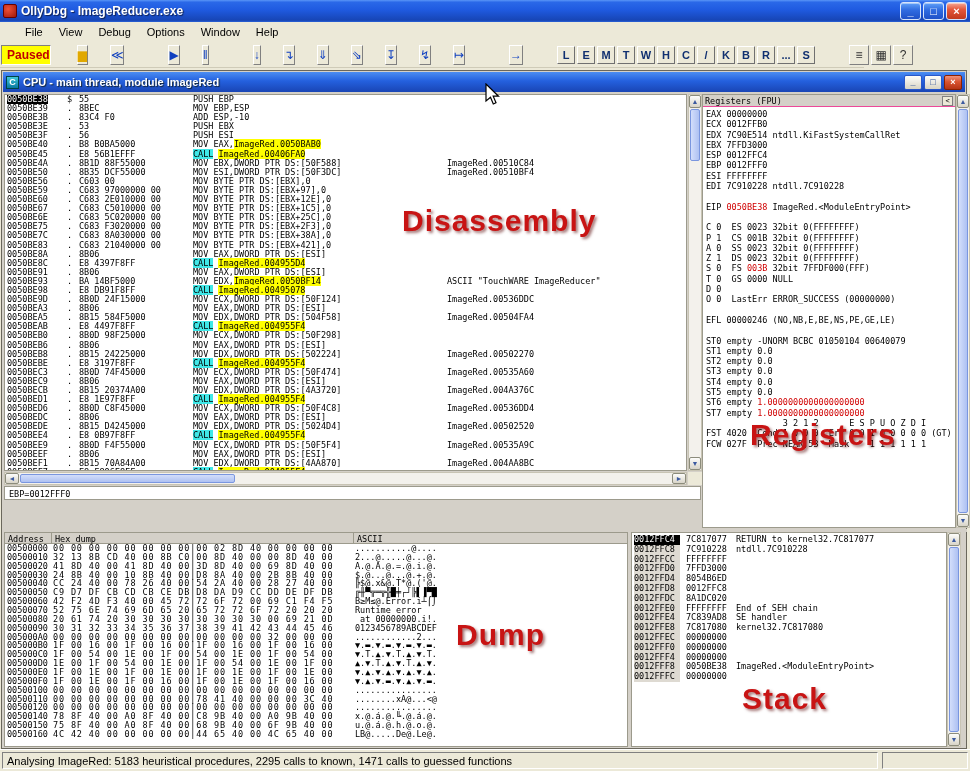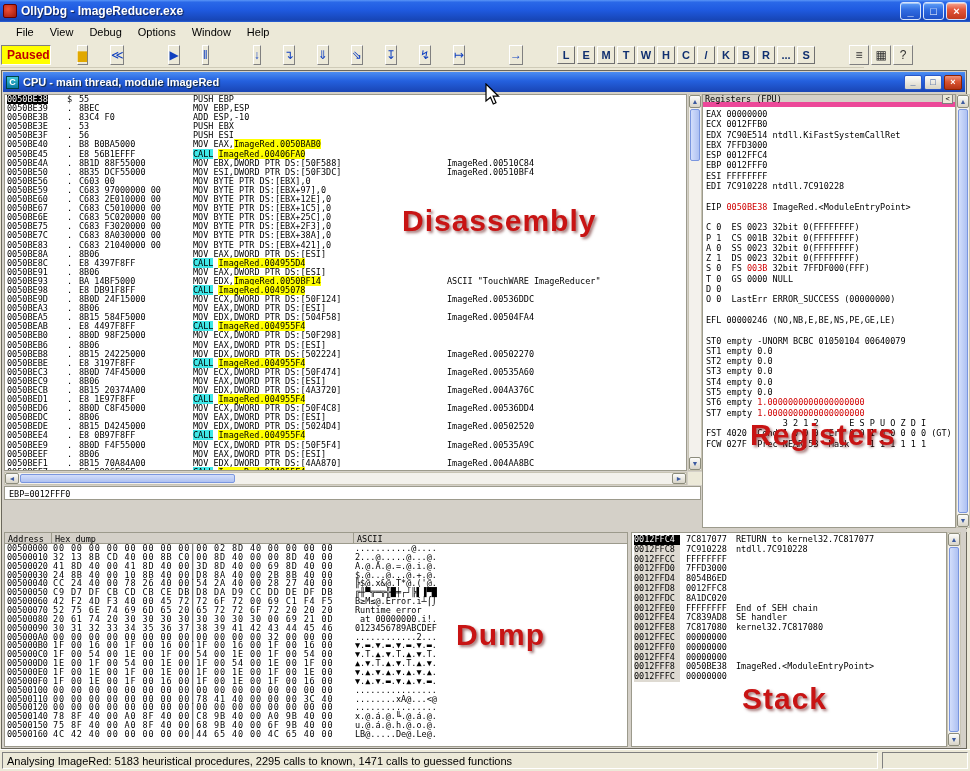--- a/index.html
+++ b/index.html
@@ -10,21 +10,21 @@
   
   .titlebar{position:absolute;left:0;top:0;width:970px;height:22px;display:flex;align-items:center;padding:0 3px;
     background:linear-gradient(180deg,#5A96F7 0%,#2A68E8 10%,#1F5AE0 45%,#1745B5 92%,#2B62D8 100%);}
   .app-icon{width:14px;height:14px;border-radius:2px;background:radial-gradient(circle at 35% 35%,#F05038,#A01808);border:1px solid #600;margin-right:4px;}
   .title-text{flex:1;color:#fff;font-weight:bold;font-size:12px;text-shadow:1px 1px 1px #102050;white-space:nowrap;}
   .caption-btn{width:21px;height:18px;margin-left:2px;border-radius:3px;border:1px solid #D6E4FB;color:#fff;font-size:11px;font-weight:bold;
     display:flex;align-items:center;justify-content:center;background:linear-gradient(180deg,#61A1F8,#2F6BE0 45%,#1E51C8);box-shadow:inset 0 1px 0 rgba(255,255,255,.45);}
   .caption-btn.close{background:linear-gradient(180deg,#F5A894 0%,#E4573B 40%,#C13A1E 100%);}
 
   
-  .menubar{position:absolute;left:0;top:22px;width:970px;height:20px;background:#ECE9D8;display:flex;align-items:center;font-size:11px;padding-left:8px;}
+  .menubar{position:absolute;left:0;top:22px;width:970px;height:20px;background:#ECE9D8;display:flex;align-items:center;font-size:11px;padding-left:17px;}
   .menu-item{padding:3px 8px;color:#000;}
   .toolbar{position:absolute;left:0;top:42px;width:864px;height:26px;background:#ECE9D8;display:flex;align-items:center;padding-left:1px;border-bottom:1px solid #CFCBB8;gap:20px;}
   .paused-box{width:72px;height:20px;background:#FFFF00;color:#C00000;font-weight:bold;font-size:12px;border:1px solid;border-color:#808080 #FFF #FFF #808080;
     display:flex;align-items:center;padding-left:5px;margin-right:5px;}
   .tool-btn{width:20px;height:20px;margin:0 1px;border:1px solid;border-color:#FFF #808080 #808080 #FFF;background:#ECE9D8;color:#1040C0;
     font-size:12px;display:flex;align-items:center;justify-content:center;}
   .folder-glyph{color:#E0A800;}
   .tool-gap{width:7px;border:none;background:transparent;}
   .btn-group{display:flex;margin-left:12px;}
   .letter-btn{min-width:18px;height:18px;margin:0 1px;padding:0 2px;border:1px solid;border-color:#FFF #707070 #707070 #FFF;background:#ECE9D8;
@@ -67,21 +67,21 @@
   .sb-right{left:auto;right:0;}
   .sb-thumb-h{position:absolute;top:1px;bottom:1px;left:15px;width:215px;background:linear-gradient(180deg,#D3DEFB,#AEC1F2);border:1px solid #7A96DF;border-radius:2px;}
   .hcorner{position:absolute;left:685px;top:380px;width:14px;height:13px;background:#ECE9D8;}
 
   
   .info-pane{position:absolute;left:1px;top:394px;width:697px;height:14px;background:#fff;border:1px solid #9C9A8C;
     font-size:8.5px;padding:2px 0 0 4px;color:#000;}
 
   
   .registers{position:absolute;left:699px;top:2px;width:254px;height:434px;background:#fff;border:1px solid #9C9A8C;overflow:hidden;}
-  .reg-header{height:12px;background:#D4D0C8;border-bottom:5px solid #ec4899;display:flex;justify-content:space-between;align-items:center;
+  .reg-header{height:12px;background:#D4D0C8;border-bottom:1px solid #ec4899;display:flex;justify-content:space-between;align-items:center;
     font-size:8.5px;padding:0 2px;color:#000;}
   .reg-collapse{width:11px;height:10px;border:1px solid #808080;background:#ECE9D8;font-size:7px;display:flex;align-items:center;justify-content:center;}
   .reg-lines{padding:2px 0 0 3px;}
   .reg-line{height:10.3px;font:8.5px/10.3px "DejaVu Sans Mono",monospace;white-space:pre;color:#000;}
   .seg-red{color:#D00000;}
   .reg-vs{left:953px;top:2px;height:434px;}
   .reg-vs .sb-thumb-v{top:14px;bottom:14px;}
 
   
   .hsplit{position:absolute;left:0;top:437px;width:964px;height:3px;background:#D4D0C8;}

